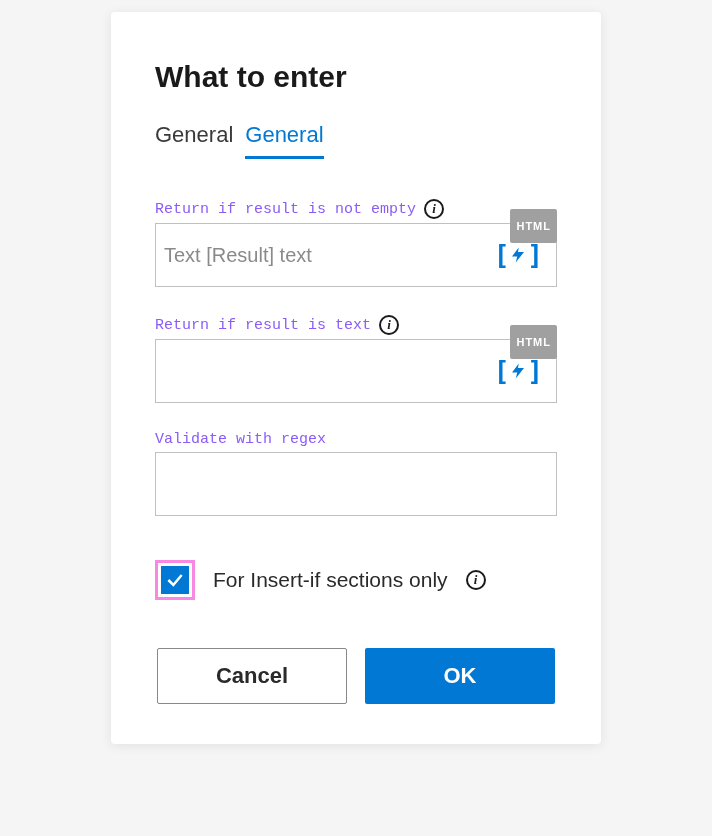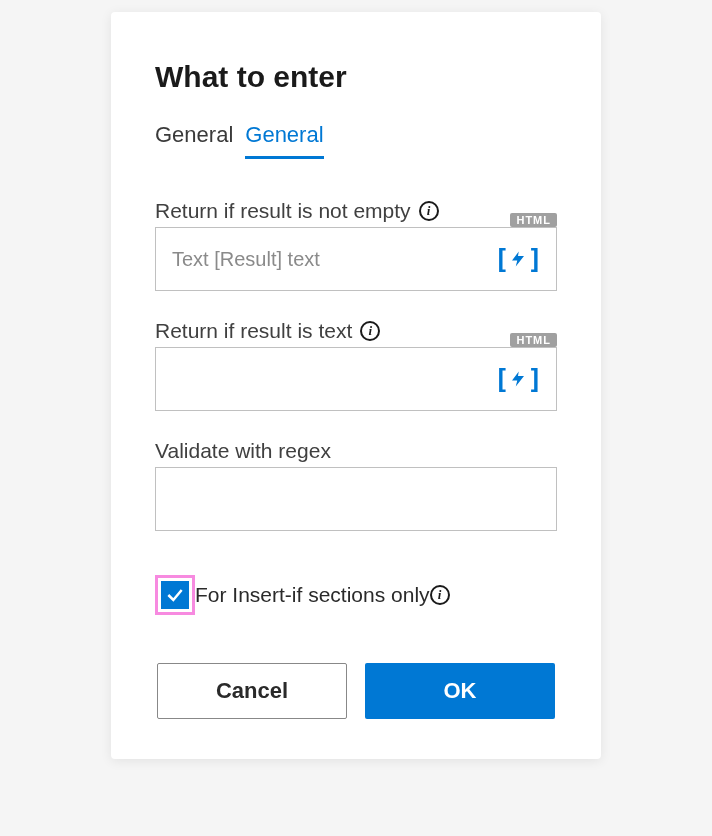--- a/index.html
+++ b/index.html
@@ -44,22 +44,23 @@
     .field-group {
       margin-bottom: 28px;
     }
     .field-label-row {
       display: flex;
       align-items: center;
       gap: 8px;
       margin-bottom: 4px;
     }
     .field-label {
-      font-size: 21px;
-      color: #404040;
+      font-size: 15px;
+      color: #8b5cf6;
+      font-family: Liberation Mono, monospace;
     }
     .info-icon {
       width: 20px;
       height: 20px;
       border: 2px solid #1a1a1a;
       border-radius: 50%;
       display: inline-flex;
       align-items: center;
       justify-content: center;
       font-size: 13px;
@@ -74,28 +75,28 @@
     }
     .html-badge {
       position: absolute;
       top: -14px;
       right: 0;
       background: #a0a0a0;
       color: #ffffff;
       font-size: 11px;
       font-weight: 700;
       letter-spacing: 1px;
-      padding: 1px 6px;
+      padding: 11px 6px;
       border-radius: 2px;
     }
     .text-input {
       width: 100%;
       height: 64px;
       border: 1px solid #c0c0c0;
-      padding: 0 56px 0 16px;
+      padding: 0 56px 0 8px;
       font-size: 20px;
       color: #333;
       outline: none;
     }
     .text-input::placeholder {
       color: #8a8a8a;
     }
     .bolt-icon {
       position: absolute;
       right: 14px;
@@ -109,21 +110,21 @@
       color: #0078d4;
       font-family: Consolas, monospace;
     }
     .bolt-svg {
       width: 18px;
       height: 24px;
     }
     .checkbox-row {
       display: flex;
       align-items: center;
-      gap: 0;
+      gap: 18px;
       margin-top: 44px;
       margin-bottom: 48px;
     }
     .checkbox-highlight {
       border: 3px solid #f78ae0;
       padding: 3px;
       display: inline-flex;
     }
     .checkbox {
       width: 28px;

